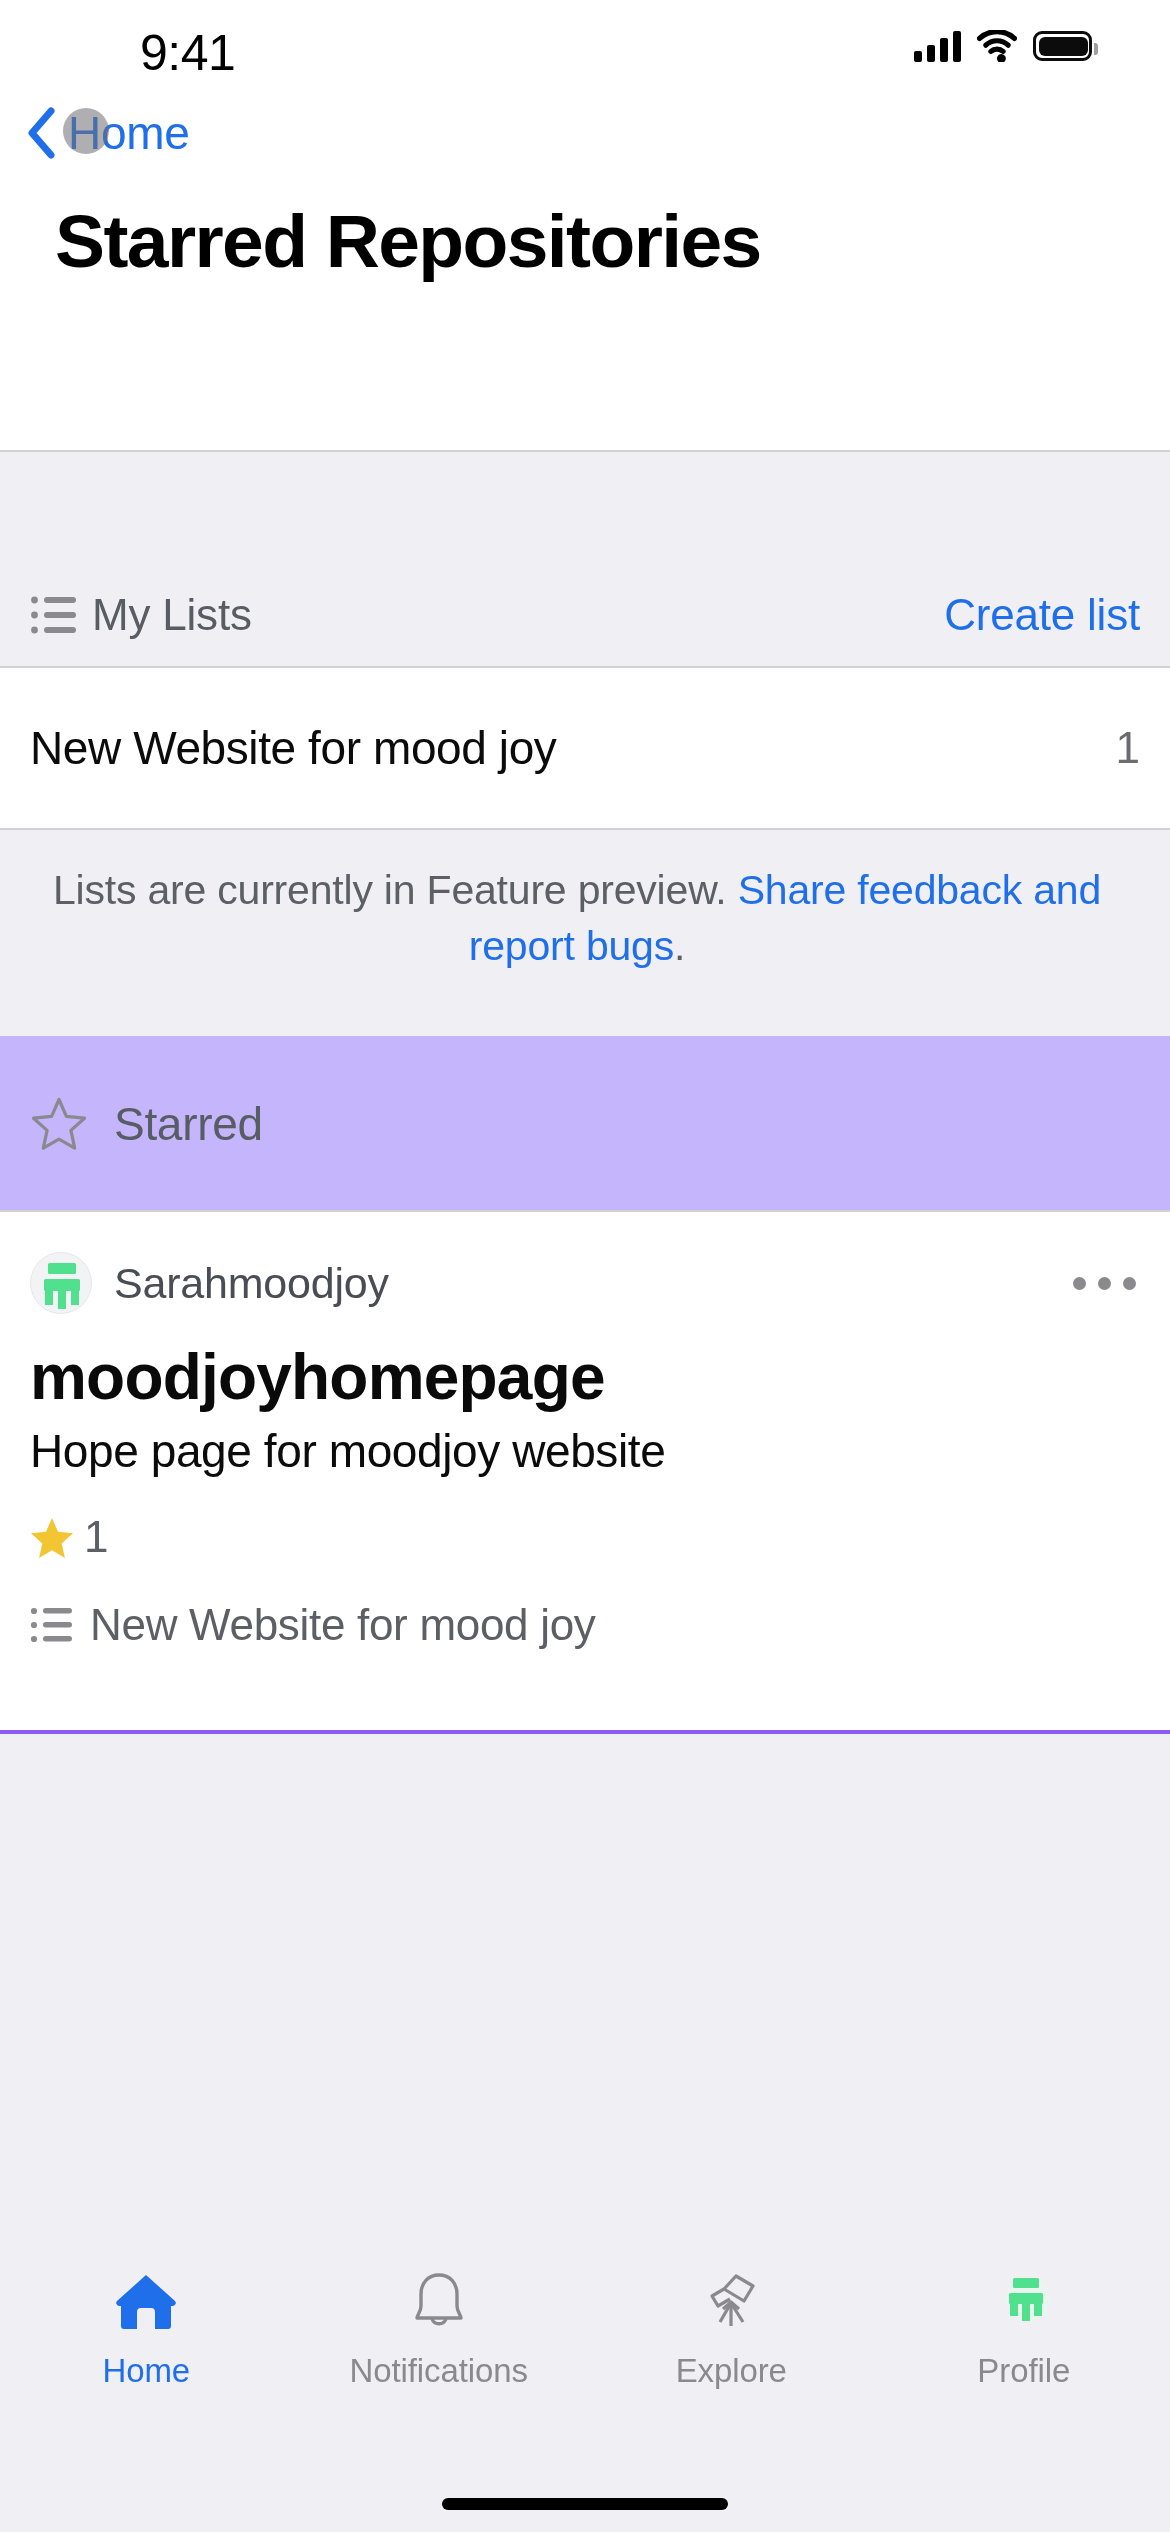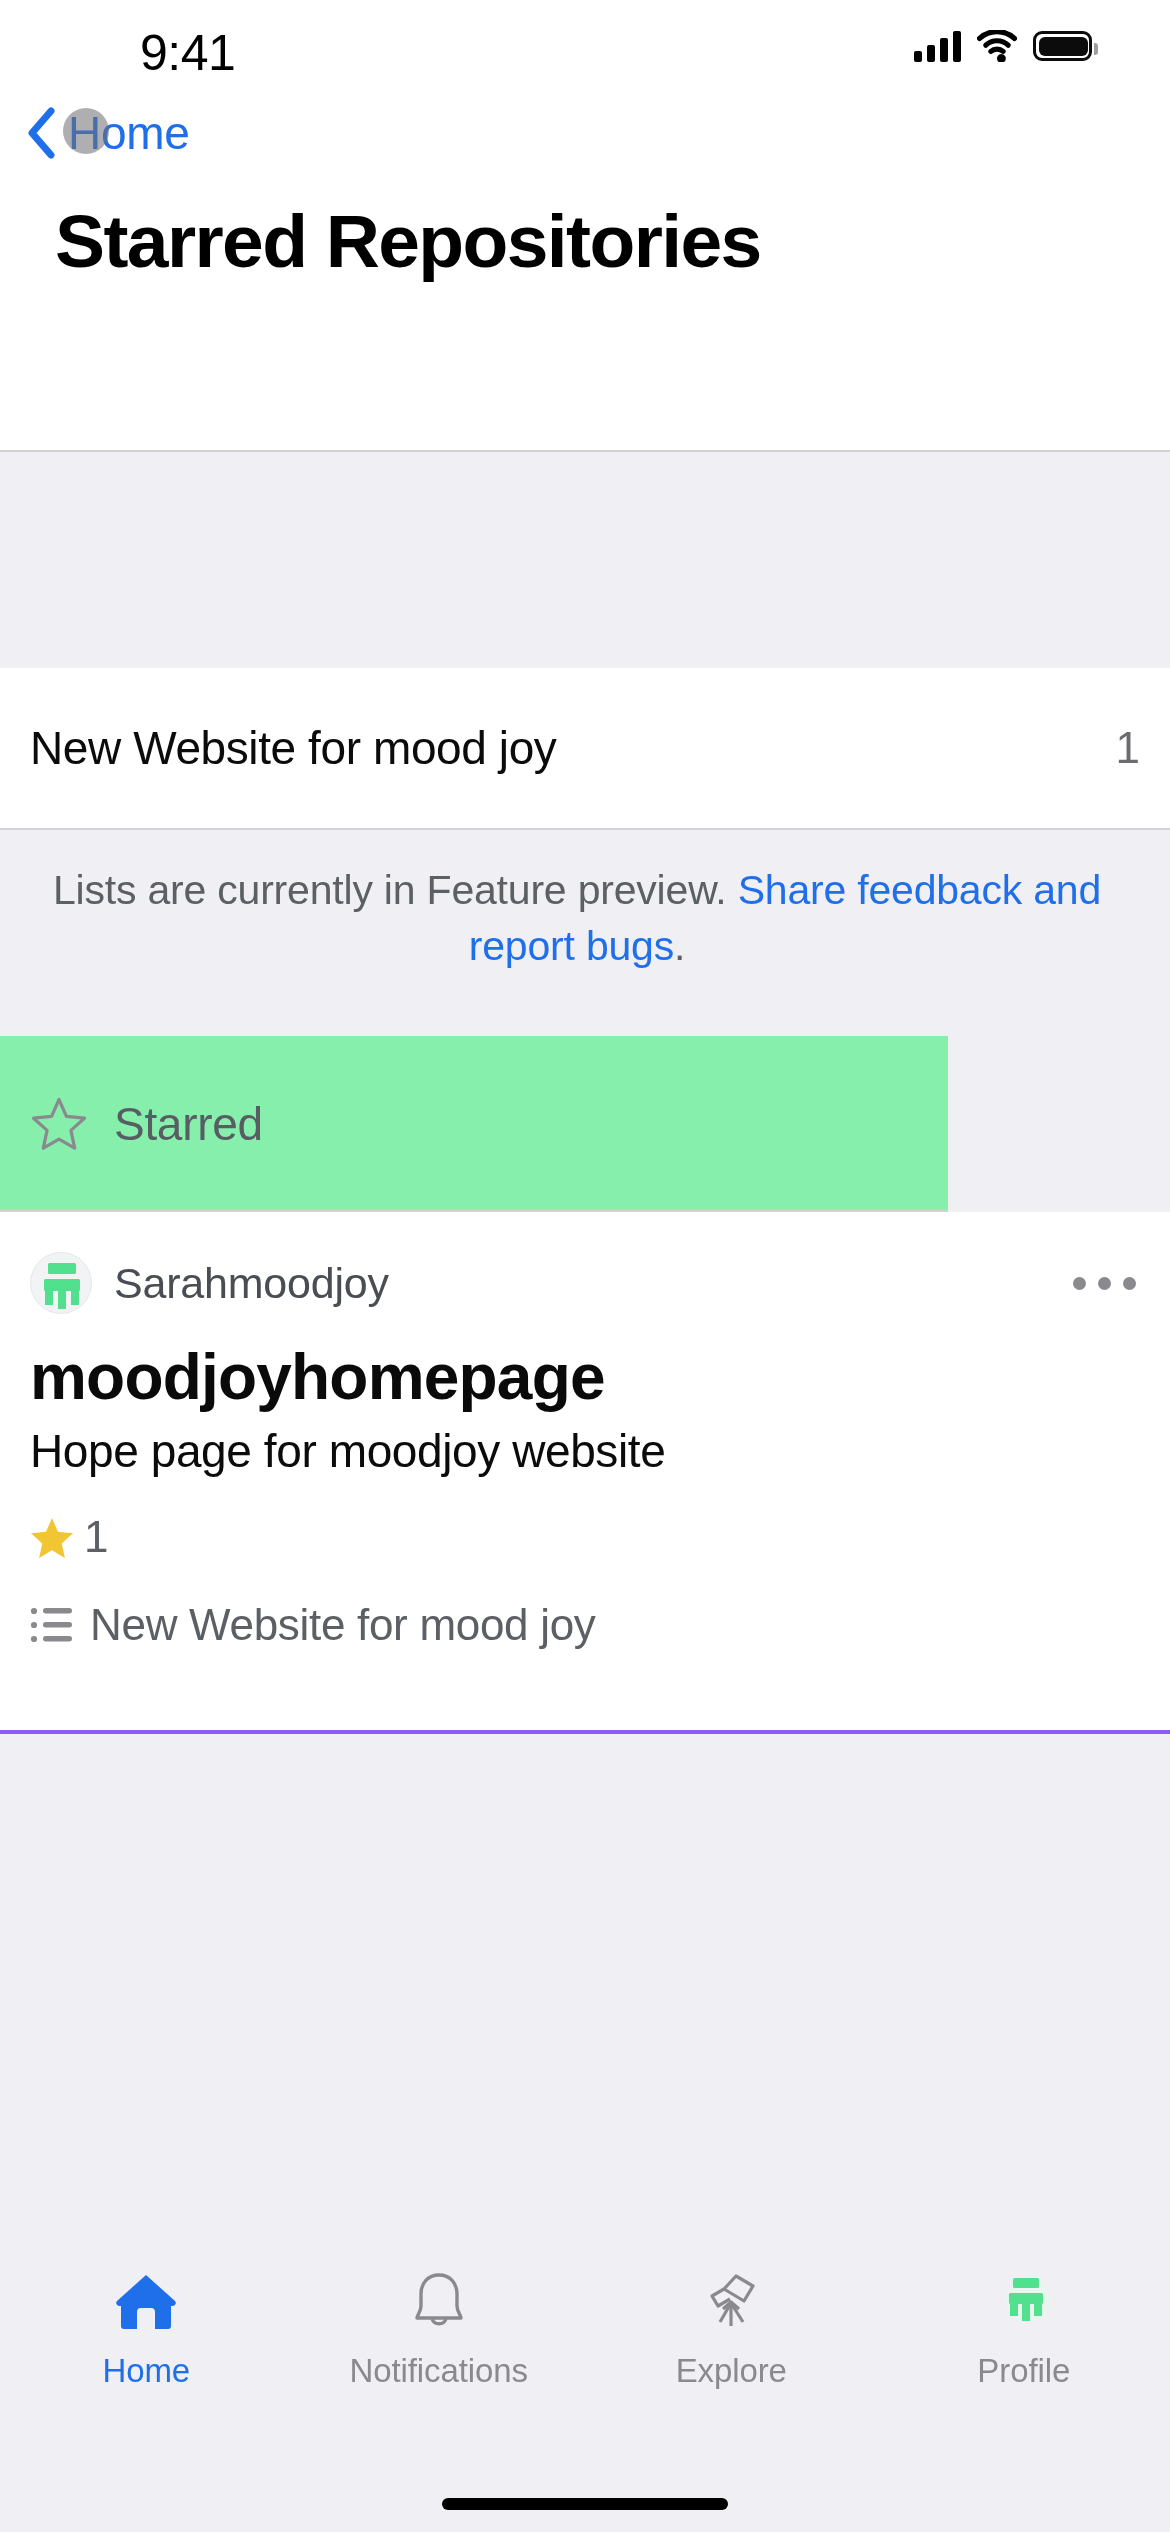--- a/index.html
+++ b/index.html
@@ -109,22 +109,22 @@
     text-align:center;
   }
   .preview-note p {
     position:absolute; left:30px; top:32px; width:1094px;
     font-size:41px; line-height:56px; color:#5C6065; letter-spacing:-0.2px;
   }
   .preview-note a { color:#1F6FEB; text-decoration:none; cursor:pointer; }
 
   
   .sec-starred {
-    position:absolute; top:1036px; left:0; width:948px; height:176px;
-    background:#86efac;
+    position:absolute; top:1036px; left:0; width:1170px; height:176px;
+    background:#c4b5fd;
     border-bottom:2px solid #D2D1D6;
     text-align:center;
   }
   .starred-row {
     position:absolute; left:30px; top:0; height:176px;
     display:flex; align-items:center;
   }
   .star-outline { width:58px; height:56px; flex:none; margin-right:26px; }
   .starred-label { font-size:46px; color:#585C63; letter-spacing:-0.3px; }
 
@@ -243,20 +243,36 @@
         </svg>
       </span>
       <span class="back-label">Home</span>
     </div>
   </div>
 
   <div class="titlebar">
     <div class="page-title">Starred Repositories</div>
   </div>
 
+  <div class="sec-mylists">
+    <div class="mylists-row">
+      <span class="ul-icon">
+        <svg viewBox="0 0 48 44" width="48" height="44">
+          <circle cx="4.5" cy="7" r="3.4" fill="#8A8A8E"></circle>
+          <circle cx="4.5" cy="22" r="3.4" fill="#8A8A8E"></circle>
+          <circle cx="4.5" cy="37" r="3.4" fill="#8A8A8E"></circle>
+          <rect x="14" y="4" width="32" height="6" rx="3" fill="#8A8A8E"></rect>
+          <rect x="14" y="19" width="32" height="6" rx="3" fill="#8A8A8E"></rect>
+          <rect x="14" y="34" width="32" height="6" rx="3" fill="#8A8A8E"></rect>
+        </svg>
+      </span>
+      <span class="mylists-label">My Lists</span>
+      <span class="create-list">Create list</span>
+    </div>
+  </div>
 
   <div class="list-row">
     <span class="list-row-name">New Website for mood joy</span>
     <span class="list-row-count">1</span>
   </div>
 
   <div class="preview-note">
     <p>
       <span>Lists are currently in Feature preview. </span><a>Share feedback and report bugs</a><span>.</span>
     </p>

